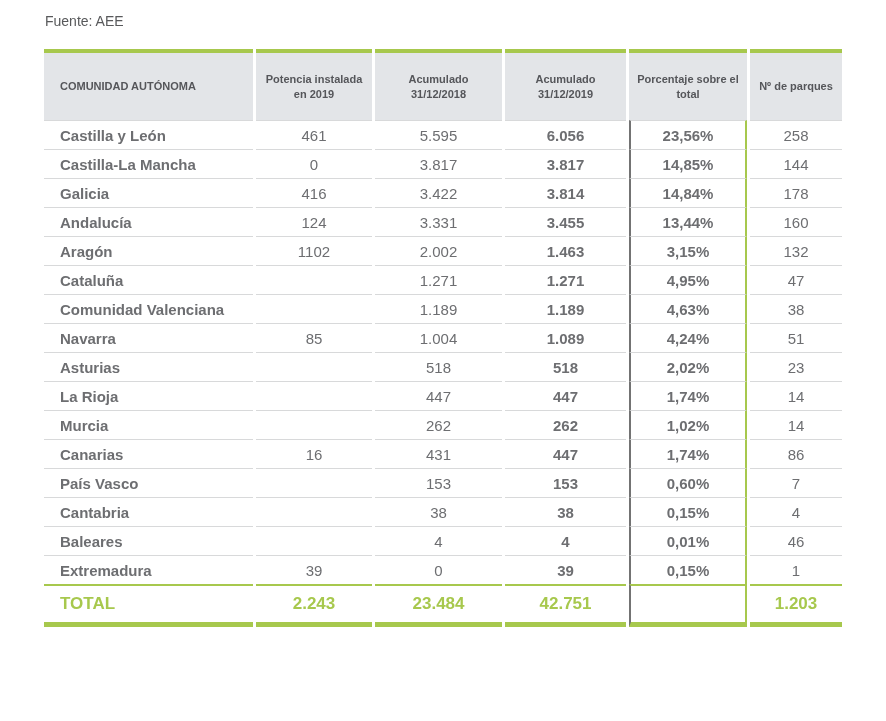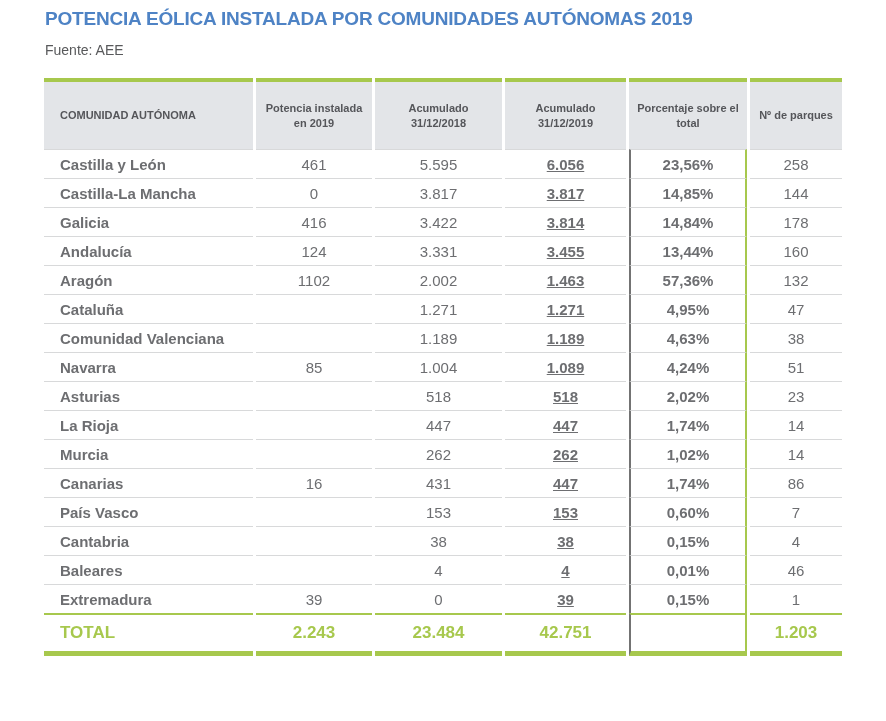--- a/index.html
+++ b/index.html
@@ -47,21 +47,21 @@
   tbody td {
     border-top: 1px solid #d8d9da;
     color: #6d6e71;
     font-size: 15px;
     text-align: center;
     vertical-align: middle;
     height: 29px;
     padding: 0 6px;
   }
   tbody td:first-child { text-align: left; padding-left: 16px; font-weight: bold; }
-  tbody td:nth-child(4) { font-weight: bold; text-decoration: underline; }
+  tbody td:nth-child(4) { font-weight: bold; }
   tbody td:nth-child(5),
   tfoot td:nth-child(5) {
     border-left: 2px solid #737373;
     border-right: 2px solid #a7c84d;
     font-weight: bold;
   }
   tfoot td {
     border-top: 2px solid #a7c84d;
     border-bottom: 5px solid #a7c84d;
     color: #a7c84d;
@@ -71,21 +71,20 @@
     vertical-align: middle;
     height: 43px;
     padding: 0 6px;
   }
   tfoot td:first-child { text-align: left; padding-left: 16px; }
 </style>
 </head>
 <body>
 
 <h1 class="page-title">
-  <span>POTENCIA EÓLICA INSTALADA POR COMUNIDADES AUTÓNOMAS 2019</span>
 </h1>
 
 <p class="source-text">Fuente: AEE</p>
 
 <table class="data-table">
   <colgroup>
     <col style="width:209px">
     <col style="width:116px">
     <col style="width:127px">
     <col style="width:121px">
@@ -133,21 +132,21 @@
         <td>3.331</td>
         <td>3.455</td>
         <td>13,44%</td>
         <td>160</td>
       </tr>
       <tr>
         <td>Aragón</td>
         <td>1102</td>
         <td>2.002</td>
         <td>1.463</td>
-        <td>57,36%</td>
+        <td>3,15%</td>
         <td>132</td>
       </tr>
       <tr>
         <td>Cataluña</td>
         <td></td>
         <td>1.271</td>
         <td>1.271</td>
         <td>4,95%</td>
         <td>47</td>
       </tr>

